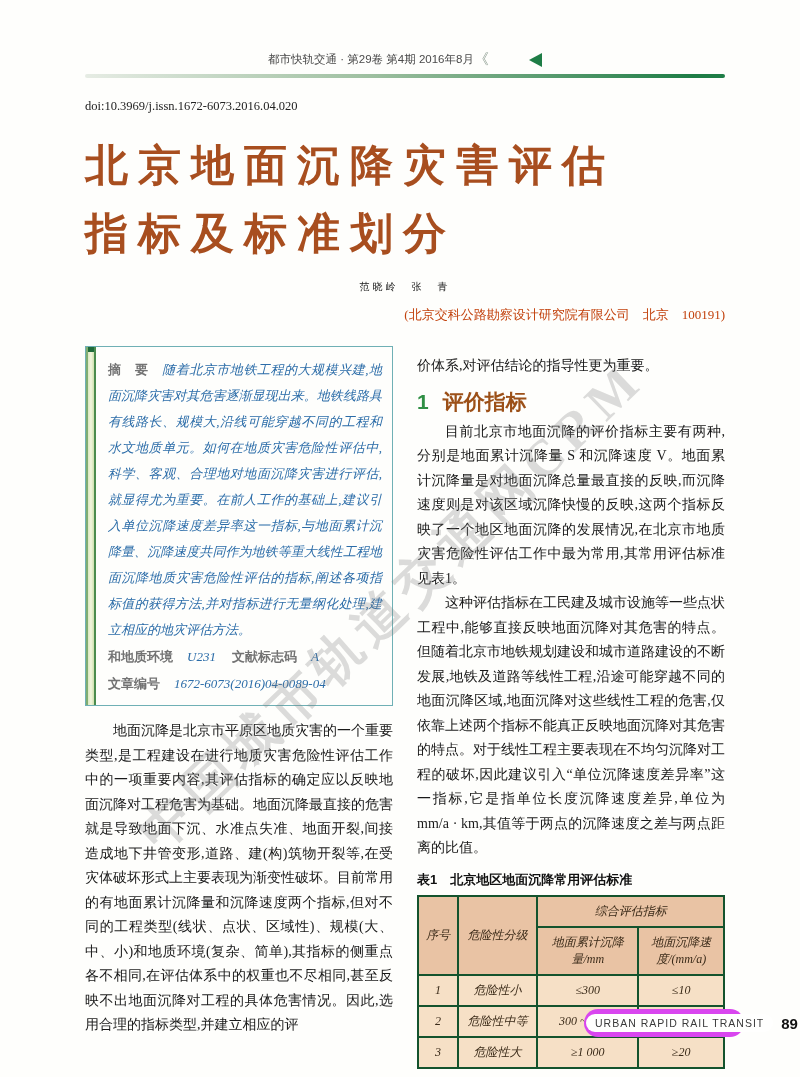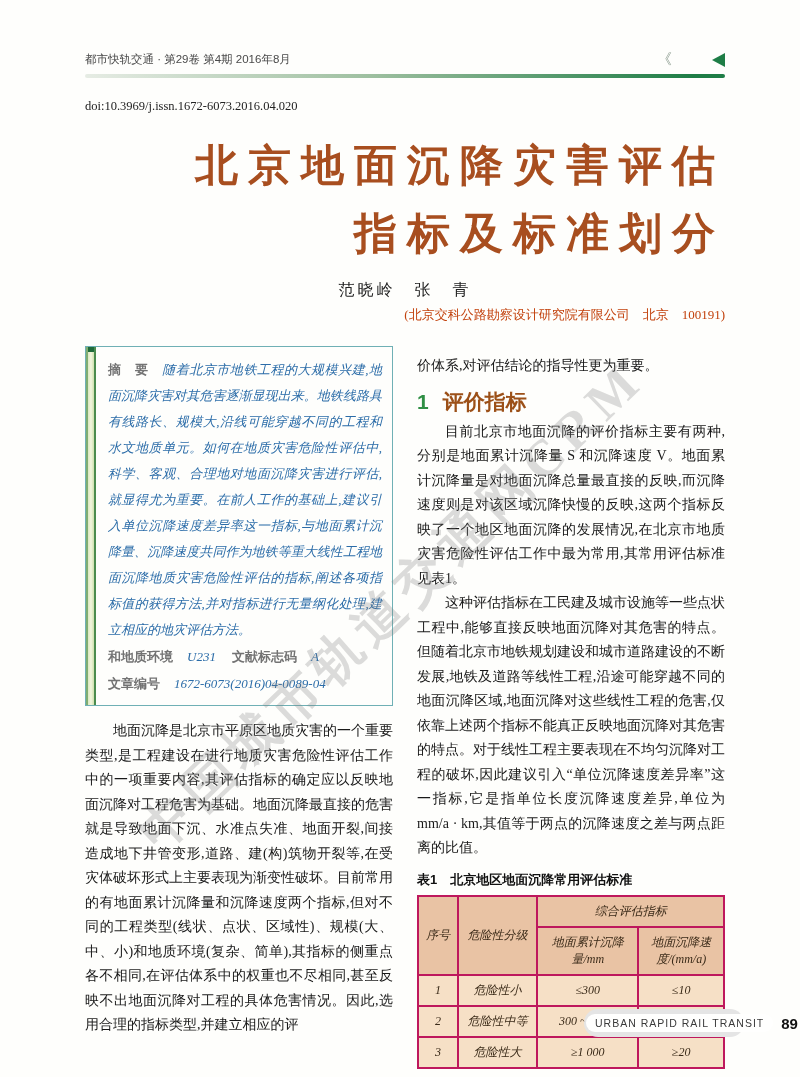--- a/index.html
+++ b/index.html
@@ -4,34 +4,34 @@
 <style>
   * { margin:0; padding:0; box-sizing:border-box; }
   html,body { background:#ffffff; }
   .page {
     position:relative; width:800px; height:1077px; margin:0 auto;
     background:#fefefc; overflow:hidden;
     font-family:"Liberation Serif", serif; color:#1c1c1c;
   }
   
   .hdr { position:absolute; top:50px; left:85px; width:640px;
-    display:flex; justify-content:space-between; align-items:center;
+    display:flex; justify-content:center; align-items:center;
     font-family:"Liberation Sans", sans-serif; font-size:11.5px; color:#4a4a4a; }
   .hdr-right { display:flex; align-items:center; gap:40px; }
   .guillemet { font-size:15px; color:#8a9a8e; }
   .tri { width:0; height:0; border-top:7px solid transparent; border-bottom:7px solid transparent; border-right:13px solid #1e7d46; }
   .rule { position:absolute; top:74px; left:85px; width:640px; height:4px;
     background:linear-gradient(to right,#e6ece4,#9dbf9f 45%,#1e7d46 95%); border-radius:2px; }
   .doi { position:absolute; top:99px; left:85px; font-size:12.5px; color:#222; }
   
-  .title { position:absolute; top:132px; left:85px; width:640px; text-align:right;
+  .title { position:absolute; top:132px; left:85px; width:640px; text-align:left;
     font-weight:bold; color:#a84e1f; font-size:43px; line-height:1.58; letter-spacing:10px;
     font-family:"DejaVu Serif","Liberation Serif", serif; }
   .authors { position:absolute; top:280px; left:85px; width:640px; text-align:center;
-    font-size:16px; color:#222; letter-spacing:3px; }
+    font-size:10px; color:#222; letter-spacing:3px; }
   .affil { position:absolute; top:306px; left:85px; width:640px; text-align:right;
     font-size:13px; color:#c2410c; }
   
   .cols { position:absolute; top:346px; left:85px; width:640px; display:flex; gap:24px; }
   .col { width:308px; }
   
   .absbox { position:relative; border:1px solid #6fb0b5; padding:10px 10px 8px 22px;
     color:#2b6ca8; font-size:13px; line-height:26px; text-align:justify;
     font-style:italic; }
   .ribbon { position:absolute; left:0; top:0; bottom:0; width:10px;
@@ -49,31 +49,31 @@
   
   .sec { margin:9px 0 1px 0; font-family:Liberation Sans, sans-serif; font-weight:bold; font-size:21px; }
   .sec .num { color:#2f8f44; margin-right:14px; }
   .sec .stitle { color:#9c5018; }
   
   .tcaption { margin:10px 0 6px 0; text-align:left; font-family:"Liberation Sans", sans-serif;
     font-weight:bold; font-size:13px; color:#111; }
   table.t1 { width:100%; border-collapse:collapse; text-align:center;
     font-size:12px; font-style:italic; color:#3a2a18;
     border-top:2px solid #c89c78; border-bottom:2px solid #c89c78; }
-  table.t1 th, table.t1 td { border:2px solid #be185d; padding:6px 2px; font-weight:normal; }
+  table.t1 th, table.t1 td { border:2px solid #14532d; padding:6px 2px; font-weight:normal; }
   table.t1 th { background:#e9c3a4; }
   table.t1 td { background:#f6e0c6; }
   
   .watermark { position:absolute; left:148px; top:806px; transform:rotate(-44deg);
     transform-origin:0 50%; white-space:nowrap; font-size:52px; letter-spacing:7px;
     font-weight:bold; color:rgba(125,125,125,0.27); z-index:6; pointer-events:none;
     font-family:"Liberation Serif", serif; }
   
   .footer-pill { position:absolute; top:1009px; left:584px; height:28px; width:160px;
-    background:#e5e5e5; border-radius:14px; display:flex; align-items:center; z-index:2; }
+    background:#d946ef; border-radius:14px; display:flex; align-items:center; z-index:2; }
   .footer-inner { background:#fffffe; border-radius:12px; margin-left:2px; padding:3px 9px;
     font-family:"Liberation Sans", sans-serif; font-size:10.5px; letter-spacing:1px; color:#3a3a3a; white-space:nowrap; }
   .footer-num { font-family:"Liberation Sans", sans-serif; font-weight:bold; font-size:15px;
     color:#111; padding:0 10px 0 8px; }
 </style>
 </head>
 <body>
 
 <div class="page">
 

